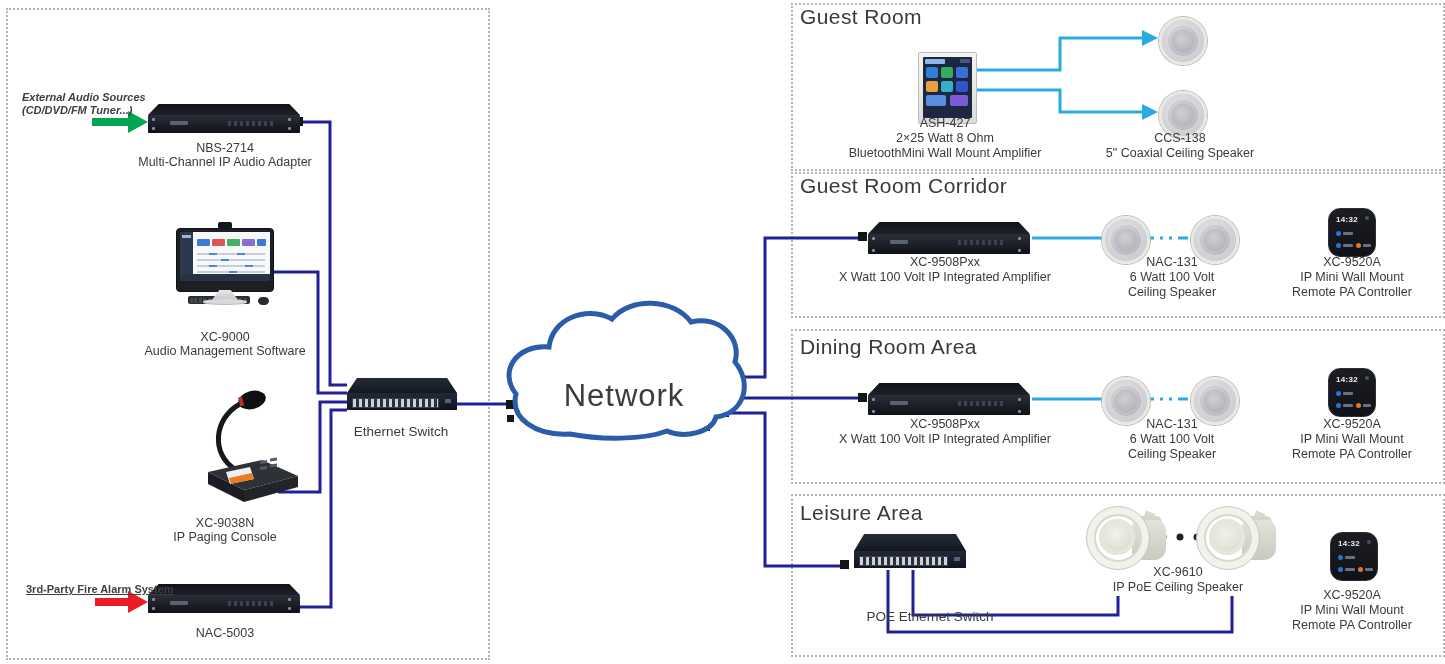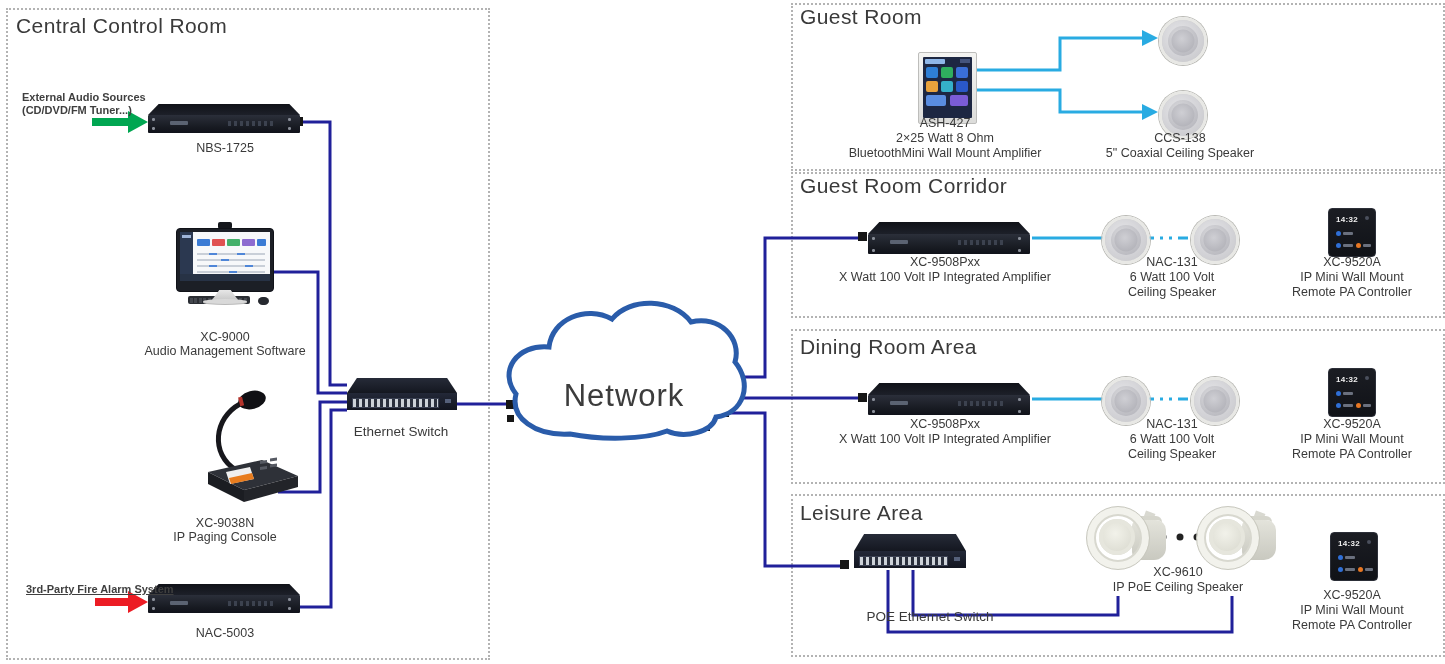--- a/index.html
+++ b/index.html
@@ -35,21 +35,21 @@
   .spk3d{width:82px;height:64px;}
   .spk3d .can{position:absolute;right:2px;top:14px;width:34px;height:40px;background:linear-gradient(#e3e3db,#c9c9c0);
       border-radius:6px 10px 12px 8px;box-shadow:0 -8px 0 -4px #d6d6cd;}
   .spk3d .tab{position:absolute;right:14px;top:6px;width:10px;height:10px;background:#d9d9d1;transform:rotate(20deg);}
   .spk3d .face{position:absolute;left:0;top:0;width:62px;height:62px;border-radius:50%;
       background:radial-gradient(circle at 40% 35%,#fbfbf8,#ececе4 55%,#dcdcd2);
       border:1px solid #c9c9bf;box-shadow:inset 0 0 0 7px #f2f2ec, inset 0 0 0 9px #d8d8cf;}
   .spk3d .cone{position:absolute;left:13px;top:13px;width:36px;height:36px;border-radius:50%;
       background:radial-gradient(circle at 45% 40%,#f2f2ea,#dcdcd2 70%);box-shadow:inset 0 0 0 4px #e6e6dd;}
   
-  .ctrl{background:linear-gradient(#1b1d23,#101217);border-radius:4px;border:1px solid #2c2f38;}
+  .ctrl{background:linear-gradient(#1b1d23,#101217);border-radius:12px;border:1px solid #2c2f38;}
   .ctrl .time{position:absolute;left:7px;top:6px;font-size:8px;font-weight:bold;color:#f0f0f0;letter-spacing:.3px;}
   .ctrl .pwr{position:absolute;right:6px;top:7px;width:4px;height:4px;border-radius:50%;background:#4a4f5c;}
   .ctrl .dot{position:absolute;width:5px;height:5px;border-radius:50%;}
   .ctrl .bar{position:absolute;width:10px;height:3px;background:#6a707e;border-radius:1px;}
   .ctrl .b1{left:7px;top:22px;background:#2f6fd6;} .ctrl .r1{left:14px;top:23px;}
   .ctrl .b2{left:7px;top:34px;background:#2f6fd6;} .ctrl .r2{left:14px;top:35px;}
   .ctrl .o1{left:27px;top:34px;background:#e87722;} .ctrl .r3{left:34px;top:35px;width:8px;}
   
   .ash{background:linear-gradient(#f4f4f2,#dcdcda);border:1px solid #bdbdbb;border-radius:2px;}
   .ash .scr{position:absolute;left:4px;top:4px;right:4px;bottom:5px;background:#1d2742;border-radius:1px;overflow:hidden;}
@@ -128,41 +128,41 @@
              C719 315,742 338,735 362 C753 384,744 413,716 417
              C712 432,685 439,667 431 C644 440,600 440,570 434 Z" fill="#ffffff" stroke="#2A5CAA" stroke-width="5"></path>
     <text x="624" y="406" text-anchor="middle" font-size="31" fill="#3c3c3c" font-family="Liberation Sans, DejaVu Sans, sans-serif" letter-spacing="1">Network</text>
     <g fill="#222">
       <circle cx="1163" cy="537" r="3.5"></circle>
       <circle cx="1180" cy="537" r="3.5"></circle>
       <circle cx="1197" cy="537" r="3.5"></circle>
     </g>
   </svg>
 
-  <div class="title" style="left:16px;top:14px;">Central Control Room</div>
   <div class="title" style="left:800px;top:5px;">Guest Room</div>
   <div class="title" style="left:800px;top:174px;">Guest Room Corridor</div>
   <div class="title" style="left:800px;top:335px;">Dining Room Area</div>
   <div class="title" style="left:800px;top:501px;">Leisure Area</div>
 
-  <div class="note" style="left:22px;top:91px;">
+  <div class="note" style="left:22px;top:91px;font-style:italic;">
     <div>External Audio Sources</div>
     <div>(CD/DVD/FM Tuner...)</div>
   </div>
   <div class="note" style="left:26px;top:583px;text-decoration:underline;">3rd-Party Fire Alarm System</div>
 
   <div class="dev" style="left:148px;top:104px;width:152px;">
     <div class="rack-top"></div>
     <div class="rack-front">
       <div class="screws"></div>
       <div class="logo"></div>
       <div class="vent"></div>
     </div>
   </div>
-  <div class="lbl" style="left:125px;top:141px;width:200px;">NBS-1725</div>
+  <div class="lbl" style="left:125px;top:141px;width:200px;">NBS-2714</div>
+  <div class="lbl" style="left:95px;top:155px;width:260px;">Multi-Channel IP Audio Adapter</div>
 
   <div class="dev" style="left:176px;top:220px;width:100px;height:86px;">
     <div class="cam" style="left:42px;top:2px;width:14px;height:7px;"></div>
     <div class="mon" style="left:0;top:8px;width:96px;height:62px;">
       <div class="scr">
         <div class="side">
             <i></i>
           </div>
         <div class="chip" style="left:17px;background:#3b7bd4;"></div>
         <div class="chip" style="left:32px;background:#e05252;"></div>

